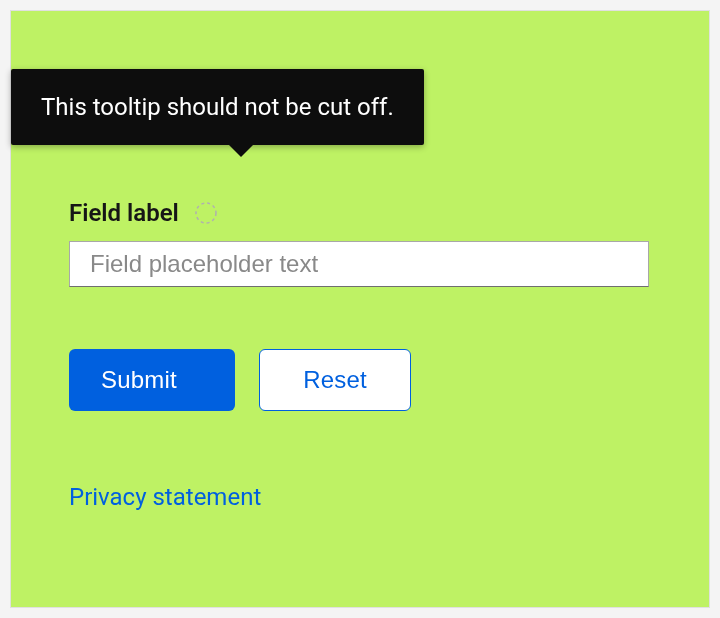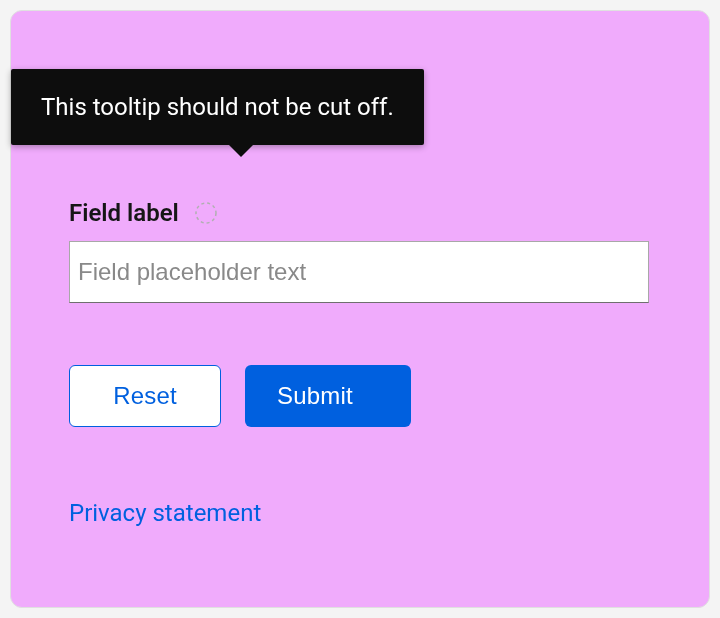--- a/index.html
+++ b/index.html
@@ -4,23 +4,23 @@
   <style>
     * { box-sizing: border-box; margin: 0; padding: 0; }
     body {
       font-family: -apple-system, BlinkMacSystemFont, "Segoe UI", Roboto, "Helvetica Neue", Arial, sans-serif;
       background: #f4f4f4;
       padding: 10px;
     }
     .card {
       width: 700px;
       height: 598px;
-      background: #f0abfc;
+      background: #bef264;
       border: 1px solid #e0e0e0;
-      border-radius: 12px;
+      border-radius: 0;
       position: relative;
       padding-left: 58px;
       padding-top: 188px;
     }
     .tooltip {
       position: absolute;
       left: 0;
       top: 58px;
       background: #0d0d0d;
       color: #ffffff;
@@ -50,29 +50,29 @@
       font-weight: 600;
       color: #161616;
     }
     .help-icon {
       display: inline-block;
       vertical-align: middle;
     }
     .help-icon svg { display: block; }
     .text-input {
       width: 580px;
-      height: 62px;
+      height: 46px;
       border: none;
       background: #ffffff;
       border-top: 1px solid #a8a8a8;
       border-right: 1px solid #a8a8a8;
       border-left: 1px solid #a8a8a8;
       border-bottom: 1px solid #6f6f6f;
       font-size: 24px;
-      padding: 0 8px;
+      padding: 0 20px;
       color: #161616;
       outline: none;
     }
     .text-input::placeholder { color: #898989; }
     .button-row {
       display: flex;
       gap: 24px;
       margin-top: 62px;
     }
     .btn {
@@ -123,19 +123,19 @@
     <span class="help-icon">
       <svg width="22" height="22" viewBox="0 0 22 22" fill="none">
         <circle cx="11" cy="11" r="10" stroke="#b0b0b0" stroke-width="1.5" stroke-dasharray="3 3"></circle>
       </svg>
     </span>
   </div>
 
   <input type="text" class="text-input" placeholder="Field placeholder text" style="">
 
   <div class="button-row">
+    <button class="btn btn-primary">Submit</button>
     <button class="btn btn-secondary">Reset</button>
-    <button class="btn btn-primary">Submit</button>
   </div>
 
   <a class="link">Privacy statement</a>
 
 </div>
 
 </body></html>

